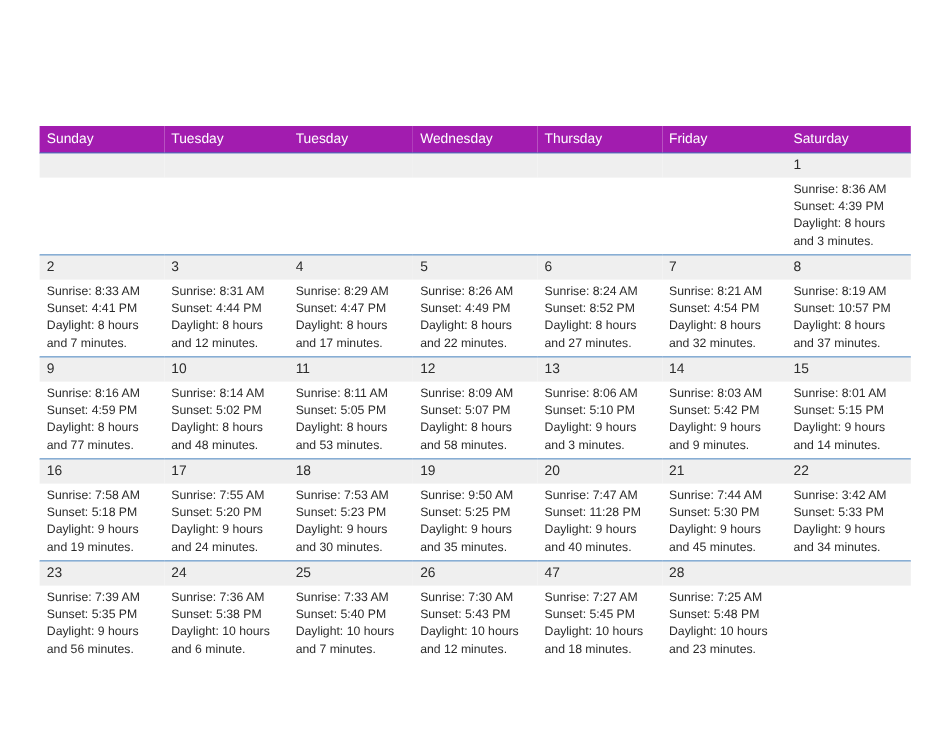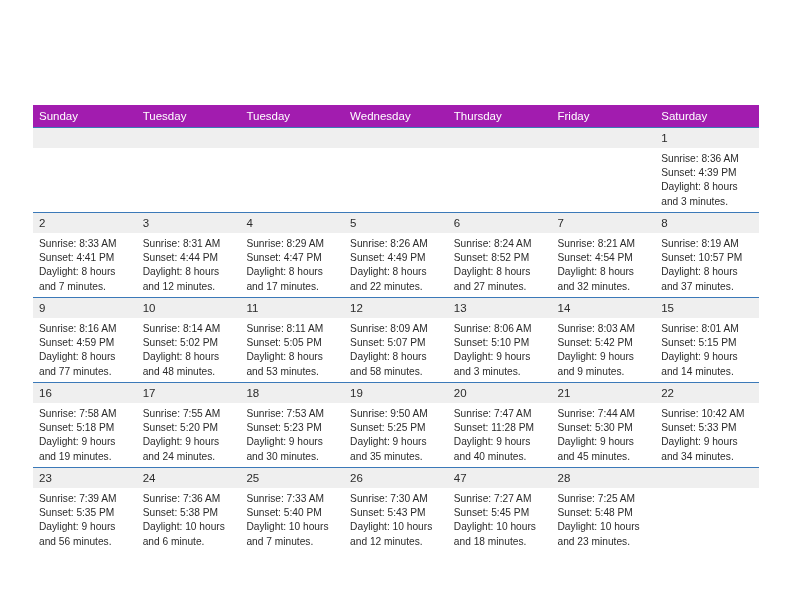--- a/index.html
+++ b/index.html
@@ -429,21 +429,21 @@
                 <div>Sunset: 5:30 PM</div>
                 <div class="dl">Daylight: 9 hours</div>
                 <div class="dl">and 45 minutes.</div>
               </div>
             </div>
           </td>
           <td>
             <div class="cell-inner">
               <span class="daynum">22</span>
               <div class="info">
-                <div>Sunrise: 10:42 AM</div>
+                <div>Sunrise: 3:42 AM</div>
                 <div>Sunset: 5:33 PM</div>
                 <div class="dl">Daylight: 9 hours</div>
                 <div class="dl">and 34 minutes.</div>
               </div>
             </div>
           </td>
         </tr>
         <tr class="week-row">
           <td>
             <div class="cell-inner">

